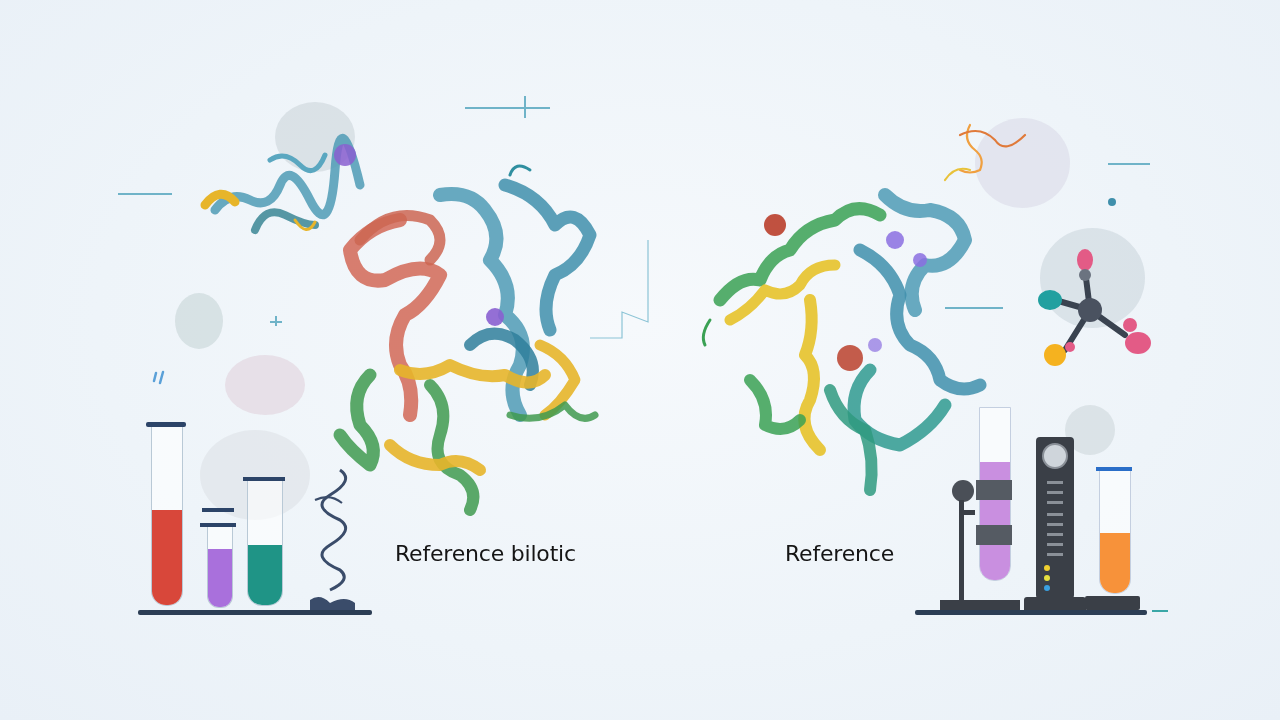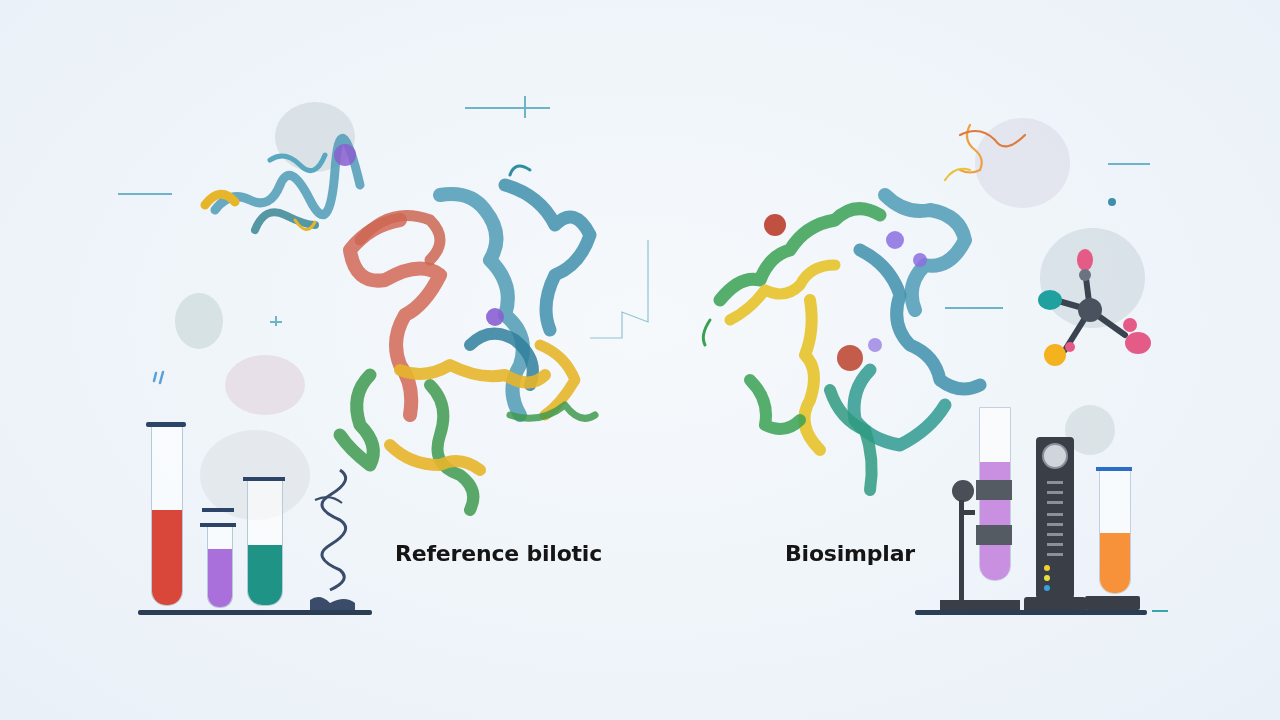--- a/index.html
+++ b/index.html
@@ -3,21 +3,21 @@
 <meta charset="utf-8">
 <style>
   html, body { margin:0; padding:0; }
   body {
     width:1280px; height:720px; overflow:hidden; position:relative;
     background: radial-gradient(ellipse at 50% 45%, #f6f9fc 0%, #eef4f9 60%, #e9f0f7 100%);
     font-family: "DejaVu Sans", sans-serif;
   }
   .abs { position:absolute; }
   .label {
-    position:absolute; font-size:22px; font-weight:700; color:#151515; letter-spacing:-0.2px;
+    position:absolute; font-size:22px; font-weight:400; color:#151515; letter-spacing:-0.2px;
     font-family: "DejaVu Sans", sans-serif;
   }
   .blob { position:absolute; border-radius:50%; }
   .hline { position:absolute; height:1.5px; background:#6fb3c8; }
   .vline { position:absolute; width:1.5px; background:#6fb3c8; }
   svg { position:absolute; overflow:visible; }
 </style>
 </head>
 <body>
 
@@ -141,21 +141,21 @@
 
 <svg style="left:300px;top:465px;" width="60" height="150">
   <path d="M40,5 Q55,15 30,30 Q10,42 40,55 Q55,65 30,80 Q10,92 40,105 Q52,115 30,125" fill="none" stroke="#3a4c6a" stroke-width="3"></path>
   <path d="M15,35 Q30,28 42,38" fill="none" stroke="#3a4c6a" stroke-width="2"></path>
   <path d="M10,135 Q20,128 30,138 Q45,130 55,138 L55,145 L10,145 Z" fill="#3a4c6a"></path>
 </svg>
 
 <div class="abs" style="left:138px;top:610px;width:234px;height:5px;background:#2c3e55;border-radius:2px;"></div>
 
 <div class="label" style="left:395px;top:541px;">Reference bilotic</div>
-<div class="label" style="left:785px;top:541px;">Biosimplar</div>
+<div class="label" style="left:785px;top:541px;">Reference</div>
 
 <div class="abs" style="left:945px;top:480px;width:70px;height:130px;">
   <div style="position:absolute;left:7px;top:0;width:22px;height:22px;border-radius:50%;background:#4a4f57;"></div>
   <div style="position:absolute;left:14px;top:20px;width:5px;height:110px;background:#3a3f47;"></div>
   <div style="position:absolute;left:18px;top:30px;width:12px;height:5px;background:#3a3f47;"></div>
 </div>
 <div class="abs" style="left:979px;top:407px;width:32px;height:175px;">
   <div style="position:absolute;left:0;top:0;width:30px;height:172px;background:rgba(255,255,255,0.6);border:1px solid #c4cfe0;border-radius:0 0 15px 15px;overflow:hidden;">
     <div style="position:absolute;bottom:0;left:0;width:100%;height:118px;background:#c98fe0;"></div>
   </div>

